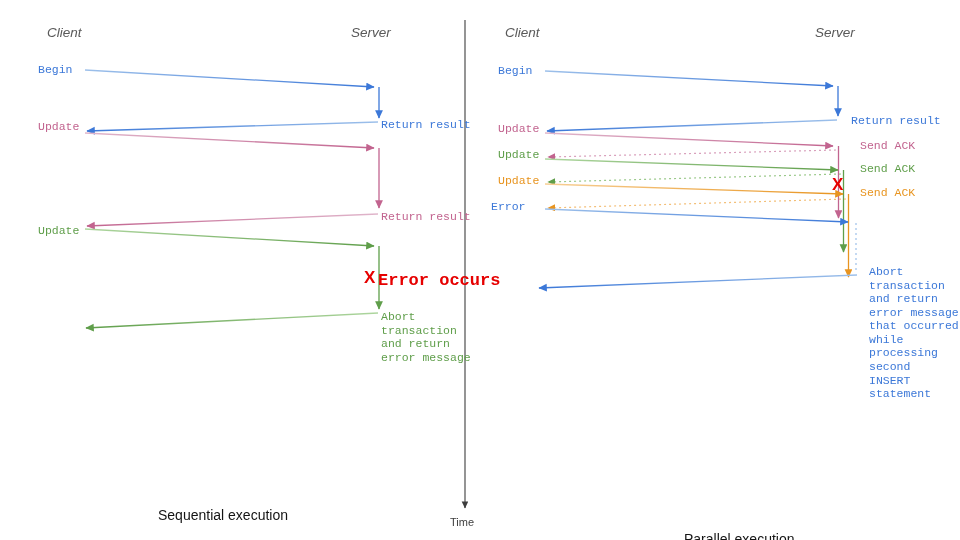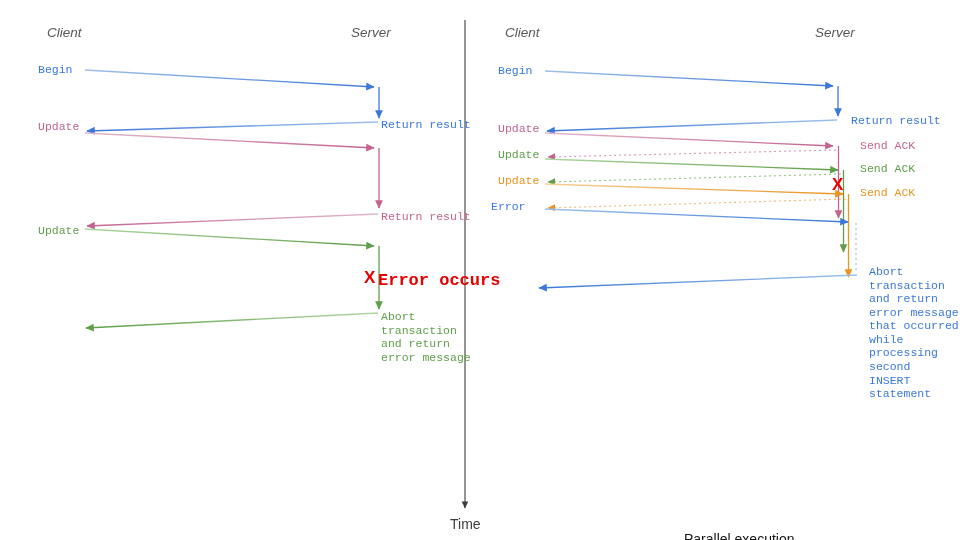--- a/index.html
+++ b/index.html
@@ -8,21 +8,21 @@
   svg#canvas{position:absolute;left:0;top:0;width:960px;height:540px;}
   .lbl{position:absolute;white-space:pre;line-height:1.18;}
   .actor{font-style:italic;font-size:13.5px;color:#595959;}
   .caption{font-size:14px;color:#141414;}
   .msg{font-size:11.5px;font-family:Liberation Mono, monospace;}
   .blue{color:#3c78d8;}
   .pink{color:#c2648f;}
   .green{color:#5f9e4a;}
   .orange{color:#e8941f;}
   .red{color:#e60000;font-weight:bold;font-size:17px;line-height:1;}
-  .timelbl{font-size:14px;color:#3d3d3d;}
+  .timelbl{font-size:11px;color:#3d3d3d;}
 </style>
 </head>
 <body>
 
 <div id="stage">
 
   <svg id="canvas" viewBox="0 0 960 540">
     <defs>
       <marker id="ah-blue" markerWidth="7" markerHeight="7" refX="6" refY="3" orient="auto">
         <path d="M0,0 L6.5,3 L0,6 z" fill="#3c78d8"></path>
@@ -184,20 +184,21 @@
   <div class="lbl msg pink" style="left:381px;top:210px;">Return result</div>
   <div class="lbl msg green" style="left:38px;top:224px;">Update</div>
   <div class="lbl msg green" style="left:381px;top:310px;">Abort
 transaction
 and return
 error message</div>
 
   <div class="lbl red" style="left:364px;top:269px;">X</div>
   <div class="lbl msg red" style="left:378px;top:272px;">Error occurs</div>
 
+  <div class="lbl caption" style="left:158px;top:507px;">Sequential execution</div>
 
   <div class="lbl actor" style="left:505px;top:25px;">Client</div>
   <div class="lbl actor" style="left:815px;top:25px;">Server</div>
 
   <div class="lbl msg blue" style="left:498px;top:64px;">Begin</div>
   <div class="lbl msg blue" style="left:851px;top:114px;">Return result</div>
   <div class="lbl msg pink" style="left:498px;top:122px;">Update</div>
   <div class="lbl msg pink" style="left:860px;top:139px;">Send ACK</div>
   <div class="lbl msg green" style="left:498px;top:148px;">Update</div>
   <div class="lbl msg green" style="left:860px;top:162px;">Send ACK</div>

